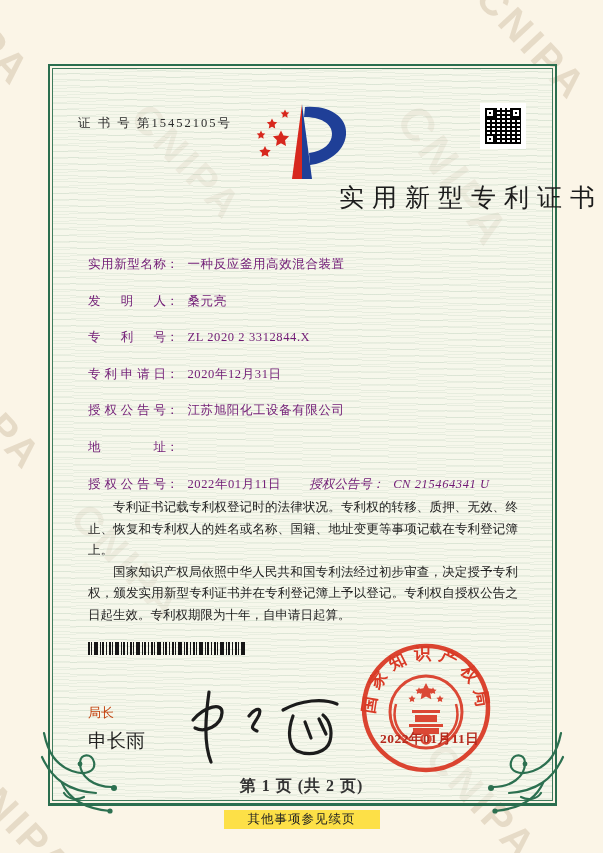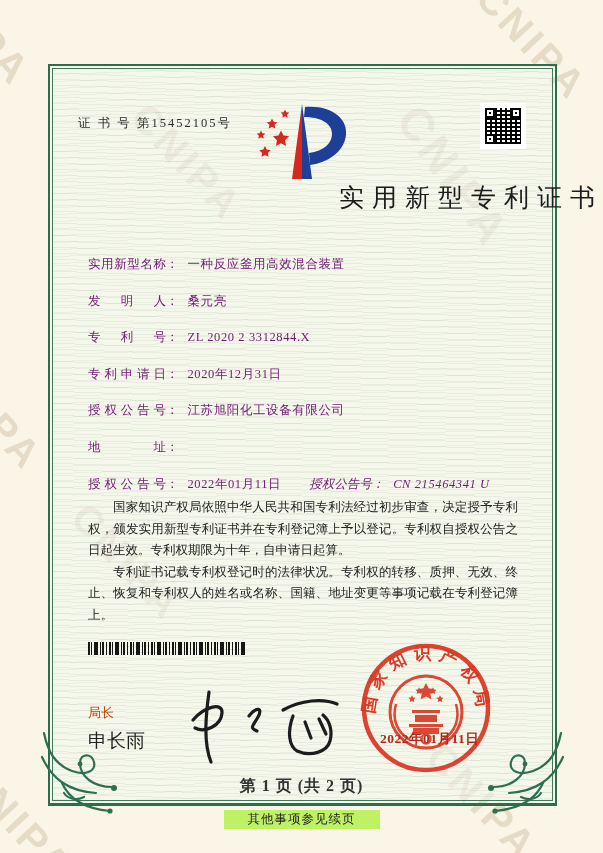--- a/index.html
+++ b/index.html
@@ -63,21 +63,21 @@
                   font-size:13px;color:#c2410c;}
   .director-name{position:absolute;left:88px;top:728px;font-family:"Liberation Sans",sans-serif;
                  font-size:19px;color:#1f1f1f;text-align:center;}
   .signature{position:absolute;left:165px;top:686px;}
   .seal{position:absolute;left:356px;top:638px;width:140px;height:140px;}
   .seal-date{position:absolute;left:380px;top:730px;font-size:13.5px;font-weight:bold;
              color:#b5291c;letter-spacing:0.5px;white-space:nowrap;}
   .page-num{position:absolute;left:0;right:0;top:776px;text-align:center;
             font-size:16px;letter-spacing:1px;color:#333;font-weight:bold;}
   .note{position:absolute;left:50%;top:810px;transform:translateX(-50%);
-        background:#bef264;padding:1px 24px;font-size:12.5px;letter-spacing:1px;
+        background:#fde047;padding:1px 24px;font-size:12.5px;letter-spacing:1px;
         color:#222;z-index:2;white-space:nowrap;}
 </style>
 </head>
 <body>
 
 <span class="wm" style="left:-60px;top:-45px;font-size:42px;">CNIPA</span>
 <span class="wm" style="left:500px;top:-25px;font-size:40px;">CNIPA</span>
 <span class="wm" style="left:155px;top:95px;font-size:40px;">CNIPA</span>
 <span class="wm" style="left:430px;top:95px;font-size:46px;transform:rotate(55deg);">CNIPA</span>
 <span class="wm" style="left:-45px;top:345px;font-size:40px;">CNIPA</span>
@@ -181,22 +181,22 @@
         <span class="fvalue">2022年01月11日</span>
       <span class="pair2">
         <span class="flabel" style="width:auto;">授权公告号</span>
           <span class="colon">：</span>
           <span class="fvalue">CN 215464341 U</span>
       </span>
     </div>
   </div>
 
   <div class="legal">
+    <p>专利证书记载专利权登记时的法律状况。专利权的转移、质押、无效、终止、恢复和专利权人的姓名或名称、国籍、地址变更等事项记载在专利登记簿上。</p>
     <p>国家知识产权局依照中华人民共和国专利法经过初步审查，决定授予专利权，颁发实用新型专利证书并在专利登记簿上予以登记。专利权自授权公告之日起生效。专利权期限为十年，自申请日起算。</p>
-    <p>专利证书记载专利权登记时的法律状况。专利权的转移、质押、无效、终止、恢复和专利权人的姓名或名称、国籍、地址变更等事项记载在专利登记簿上。</p>
   </div>
 
   <div class="barcode"></div>
 
   <div class="director-title">局长</div>
   <div class="director-name">申长雨</div>
 
   <svg class="signature" width="195" height="80" viewBox="0 0 195 80">
     <g fill="none" stroke="#1c1c1c" stroke-width="3.2" stroke-linecap="round" stroke-linejoin="round">
       <path d="M28,34 C40,20 58,16 57,27 C56,40 40,47 30,42"></path>

